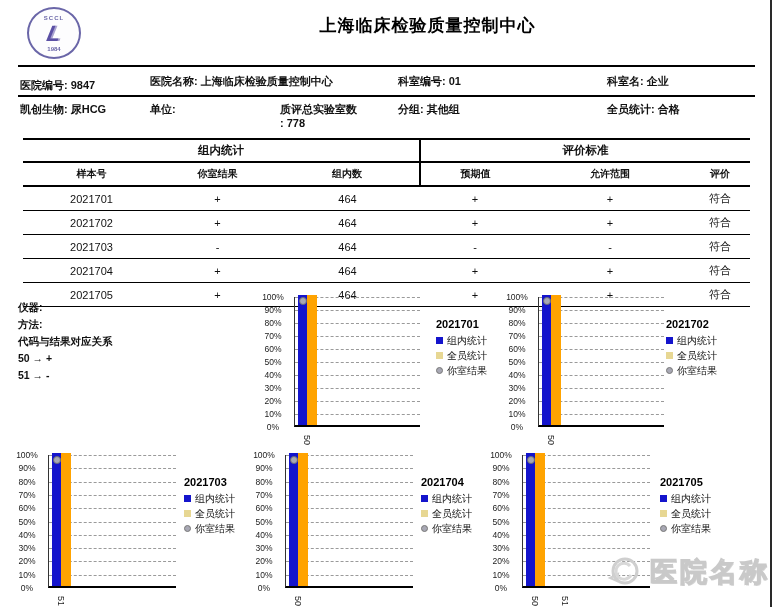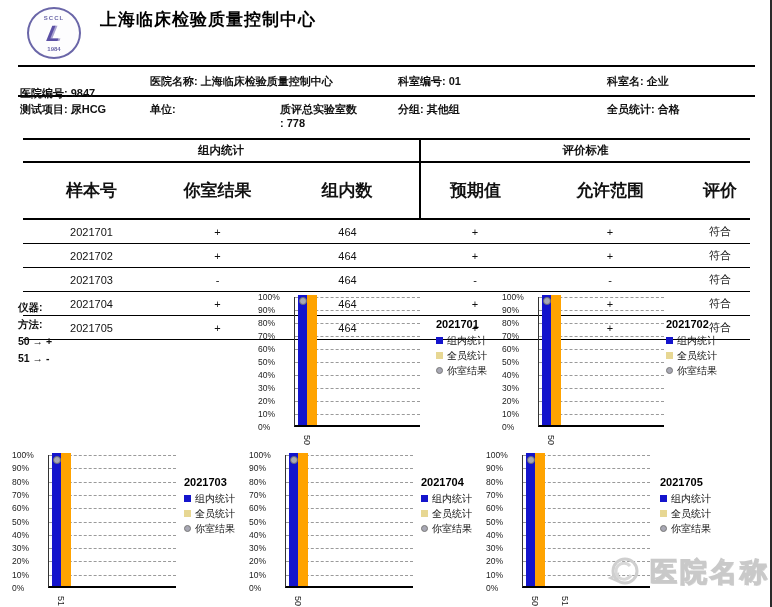--- a/index.html
+++ b/index.html
@@ -11,46 +11,46 @@
   .logo { position:absolute; left:27px; top:7px; width:58px; height:54px; }
   .logo-circle { width:54px; height:52px; border:2px solid #6a66a8; border-radius:50%;
                  position:relative; background:#fdfdfe; }
   .logo-sccl { position:absolute; top:6px; width:100%; text-align:center; font-size:6px;
                font-weight:bold; color:#6a66a8; letter-spacing:1px; }
   .logo-l { position:absolute; top:12px; width:100%; text-align:center; font-size:22px;
             font-style:italic; font-weight:900; color:#5b50a5; transform:skewX(-12deg);
             text-shadow:2px 0 0 #a9a2cf; }
   .logo-year { position:absolute; bottom:5px; width:100%; text-align:center; font-size:6px;
                color:#6a66a8; font-weight:bold; }
-  .titles { position:absolute; left:100px; top:8px; width:655px; }
+  .titles { position:absolute; left:100px; top:14px; width:655px; text-align:center; }
   .title { font-size:17px; font-weight:bold; color:#000; letter-spacing:1px; }
   .subtitle { margin-top:12px; font-size:13px; font-weight:bold; color:#000; }
 
   
   .hline { position:absolute; left:18px; width:737px; background:#000; }
   .info-cell { position:absolute; font-size:11px; font-weight:bold; color:#111; white-space:nowrap; }
   .info-cell.wrap { white-space:normal; width:112px; line-height:14px; }
 
   
   table.results { position:absolute; left:23px; top:138px; width:727px; border-collapse:collapse;
                   border-top:2px solid #000; table-layout:fixed; }
   table.results th, table.results td { font-size:11px; color:#111; text-align:center; padding:4px 2px; }
   table.results th { font-weight:bold; }
   tr.grp th { border-bottom:2px solid #000; padding:3px 2px; font-size:11.5px; }
-  tr.cols th { border-bottom:2px solid #000; padding:16px 2px; font-size:17px; }
+  tr.cols th { border-bottom:2px solid #000; padding:4px 2px; font-size:10px; }
   th.vdiv { border-right:2px solid #000; }
   table.results td { border-bottom:1.5px solid #000; height:22px; }
 
   
   .notes { position:absolute; left:18px; top:299px; width:230px; }
   .notes div { font-size:10.5px; font-weight:bold; color:#111; line-height:17px; }
 
   
   .chart { position:absolute; }
-  .ylab { position:absolute; font-size:8.5px; color:#222; text-align:left; width:30px; }
+  .ylab { position:absolute; font-size:8.5px; color:#222; text-align:center; width:30px; }
   .plot { position:absolute; border-left:1px solid #333; border-bottom:2px solid #000; }
   .grid { position:absolute; left:0; width:100%; border-top:1px dashed #9a9a9a; height:0; }
   .bar  { position:absolute; bottom:0; }
   .marker { position:absolute; width:8px; height:8px; border-radius:50%; border:1px solid #6b6b75; }
   .xtick { position:absolute; font-size:9px; color:#222; transform:rotate(90deg);
            transform-origin:center; width:14px; text-align:center; }
   .legend { position:absolute; width:95px; }
   .legend-title { font-size:11px; font-weight:bold; color:#000; margin-bottom:3px; }
   .legend-item { display:flex; align-items:center; gap:4px; font-size:10px; color:#111;
                  line-height:15px; }
@@ -75,25 +75,25 @@
       <div class="logo-year">1984</div>
     </div>
   </div>
   <div class="titles">
     <div class="title">上海临床检验质量控制中心</div>
   </div>
 
   <div class="hline" style="top:65px;height:2px;"></div>
   <div class="hline" style="top:95px;height:1.5px;"></div>
   <div id="info-cells">
-      <div class="info-cell" style="left: 20px; top: 86px;">医院编号: 9847</div>
+      <div class="info-cell" style="left: 20px; top: 78px;">医院编号: 9847</div>
       <div class="info-cell" style="left: 150px; top: 74px;">医院名称: 上海临床检验质量控制中心</div>
       <div class="info-cell" style="left: 398px; top: 74px;">科室编号: 01</div>
       <div class="info-cell" style="left: 607px; top: 74px;">科室名: 企业</div>
-      <div class="info-cell" style="left: 20px; top: 102px;">测试项目: 尿HCG</div>
+      <div class="info-cell" style="left: 20px; top: 102px;">凯创生物: 尿HCG</div>
       <div class="info-cell" style="left: 150px; top: 102px;">单位:</div>
       <div class="info-cell wrap" style="left: 280px; top: 102px;">
         <div>质评总实验室数</div>
         <div>: 778</div>
       </div>
       <div class="info-cell" style="left: 398px; top: 102px;">分组: 其他组</div>
       <div class="info-cell" style="left: 607px; top: 102px;">全员统计: 合格</div>
     </div>
 
   <table class="results" id="results-table">
@@ -160,20 +160,21 @@
           <td>+</td>
           <td>符合</td>
         </tr>
       </tbody>
     </table>
 
   <div class="notes">
     <div id="notes-lines">
         <div>仪器:</div>
         <div>方法:</div>
+        <div>代码与结果对应关系</div>
         <div>50 → +</div>
         <div>51 → -</div>
       </div>
   </div>
 
   <div id="charts">
       <div class="chart" style="left: 258px; top: 292px; width: 274px; height: 162px;">
         <div class="ylab" style="left: 0px; top: 130px;">0%</div>
         <div class="ylab" style="left: 0px; top: 117px;">10%</div>
         <div class="ylab" style="left: 0px; top: 104px;">20%</div>

